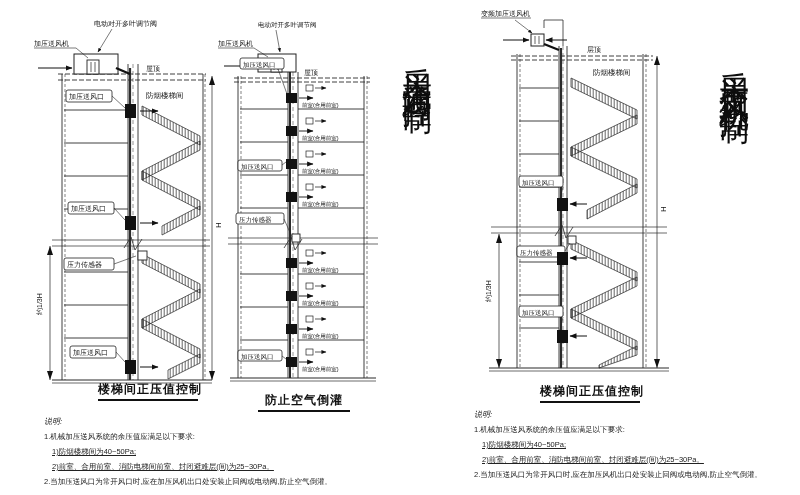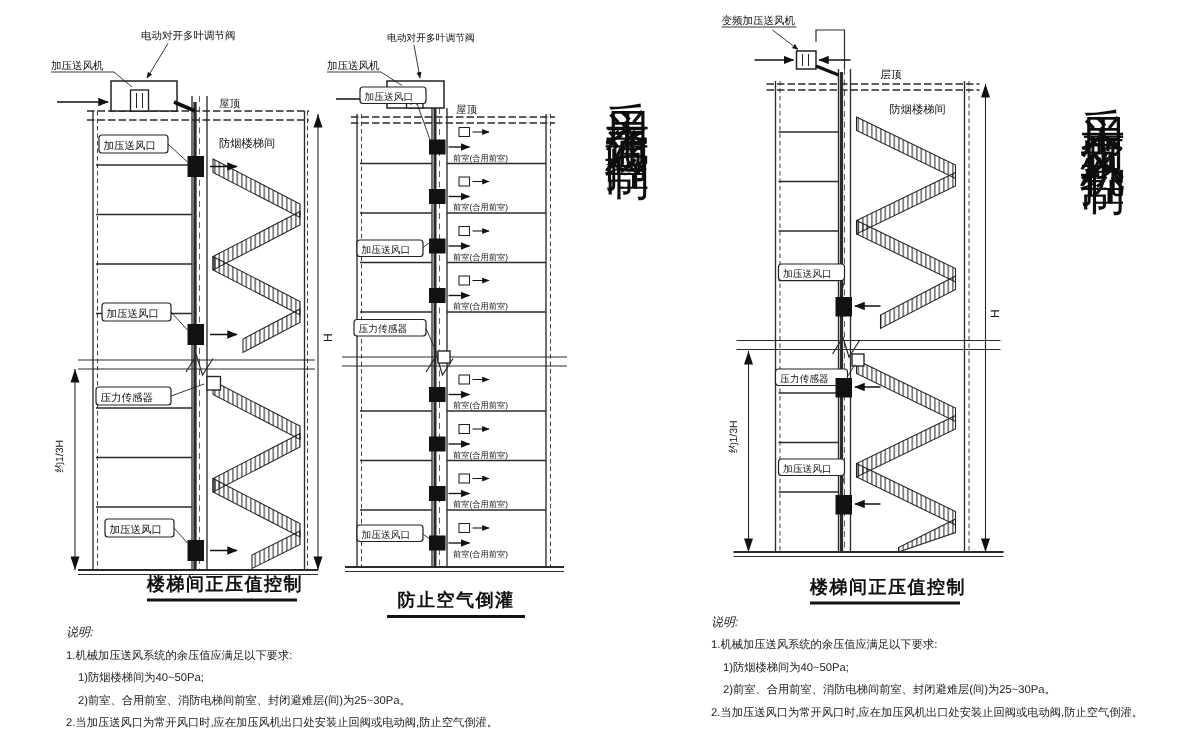--- a/index.html
+++ b/index.html
@@ -7,21 +7,21 @@
         font-family:"Liberation Sans","DejaVu Sans",sans-serif;color:#1f1f1f;}
   .abs{position:absolute;}
   svg{display:block;}
   svg text{fill:#111;font-family:"Liberation Sans","DejaVu Sans",sans-serif;}
   .caption{position:absolute;font-size:12px;font-weight:bold;letter-spacing:1px;text-align:center;
            color:#111;border-bottom:2px solid #111;padding-bottom:1px;white-space:nowrap;}
   .vcap{position:absolute;writing-mode:vertical-rl;text-orientation:upright;font-size:30px;
         letter-spacing:6px;color:#0d0d0d;font-weight:500;white-space:nowrap;}
   .notes{position:absolute;font-size:7.5px;line-height:15px;color:#222;white-space:nowrap;}
   .notes .heading{font-size:8px;font-style:italic;}
-  .note-line.indent{padding-left:8px;}
+  .note-line.indent{padding-left:8px;text-decoration:underline;}
 </style>
 </head>
 <body>
 
 <div class="page">
 
   <div class="abs" style="left:28px;top:10px;">
     <svg width="198" height="376" viewBox="0 0 198 376">
       <defs>
         <pattern id="hatchA" width="3" height="9" patternUnits="userSpaceOnUse">

